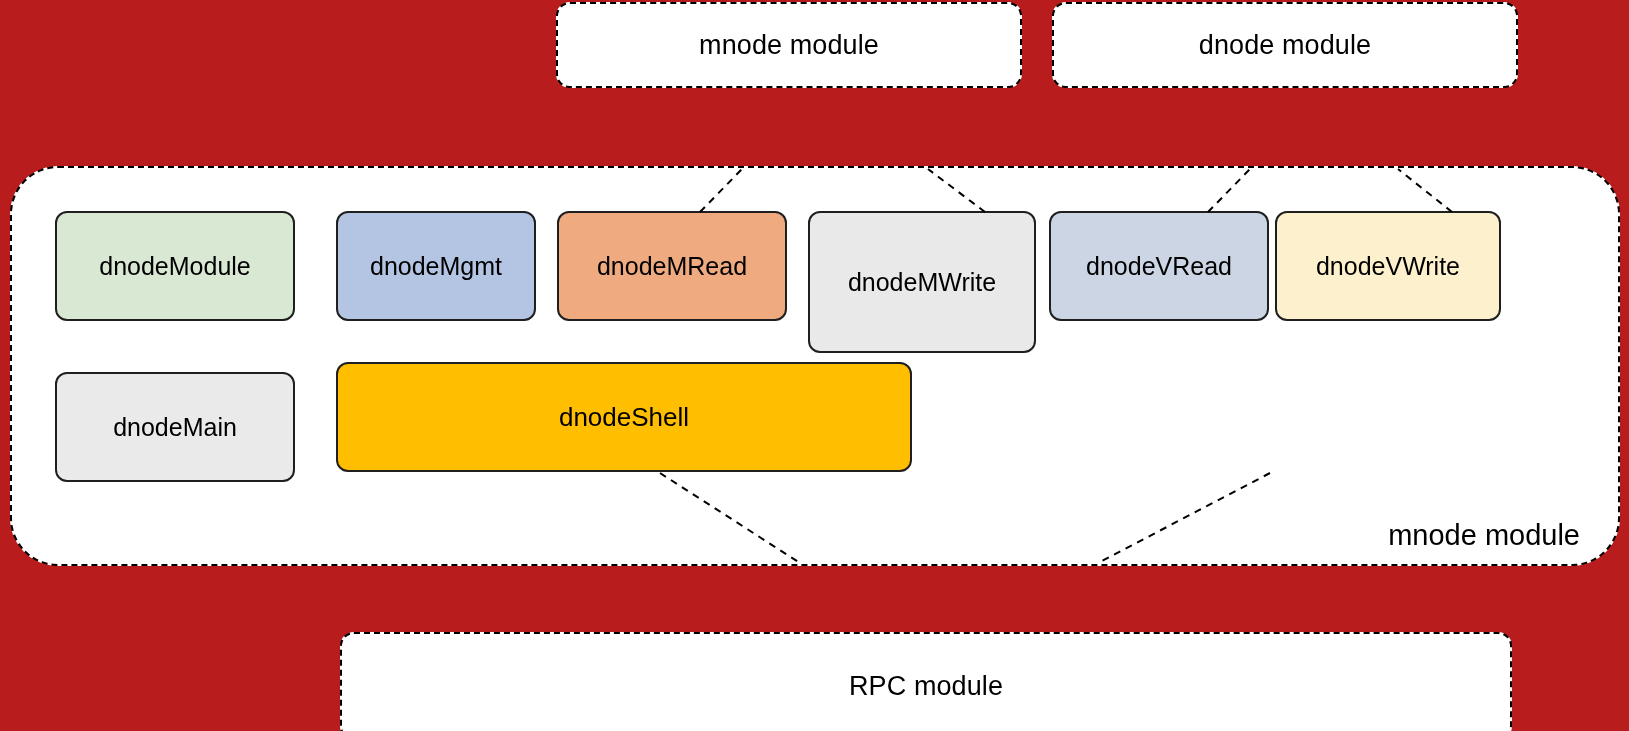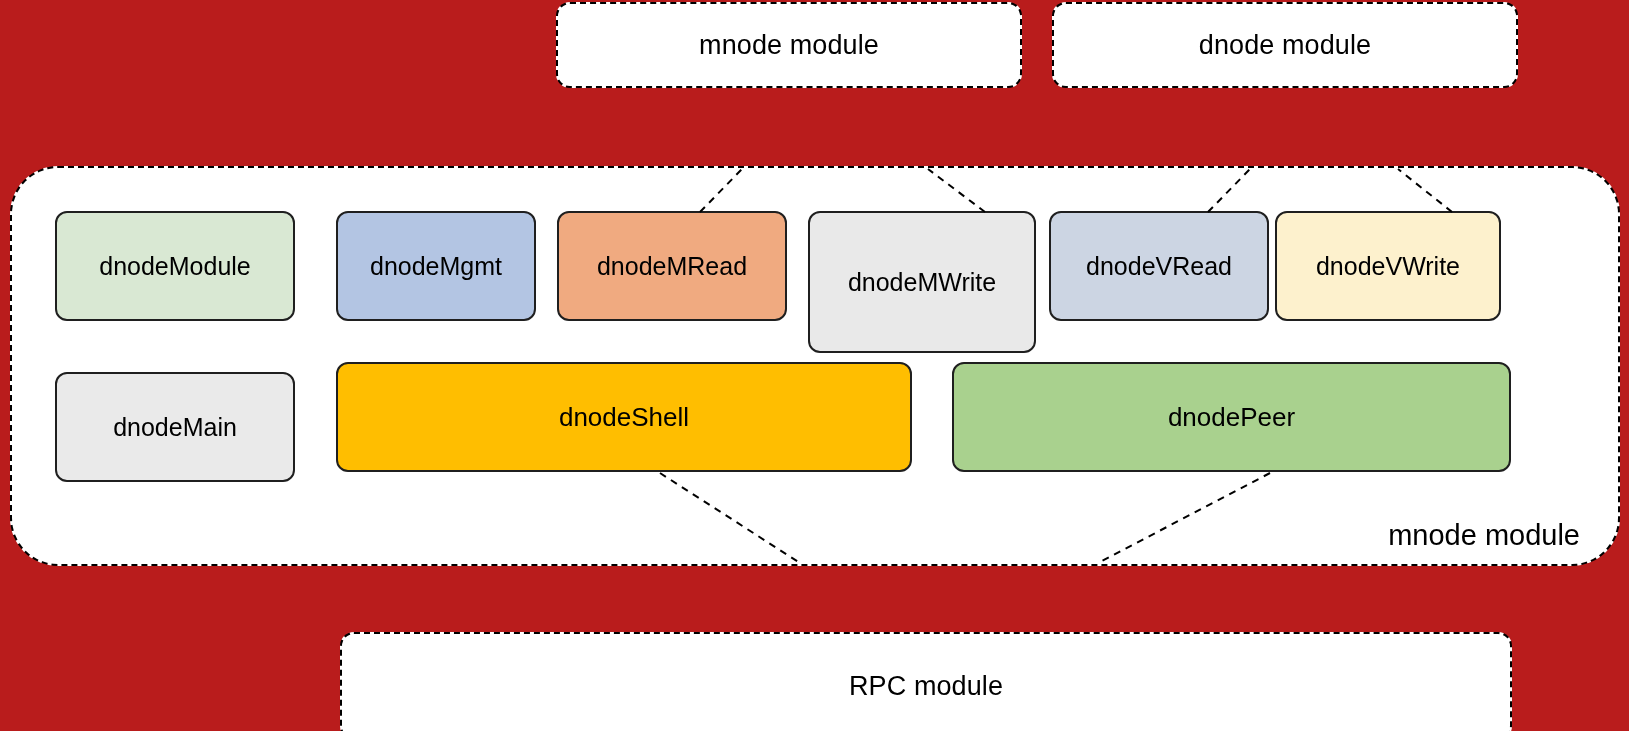--- a/index.html
+++ b/index.html
@@ -137,23 +137,20 @@
   <div class="node-box" id="dnode-vwrite-box">
     <span class="node-label">dnodeVWrite</span>
   </div>
 
   <div class="node-box" id="dnode-main-box">
     <span class="node-label">dnodeMain</span>
   </div>
   <div class="node-box big" id="dnode-shell-box">
     <span class="node-label">dnodeShell</span>
   </div>
-  <div class="node-box big" id="dnode-peer-box">
-    <span class="node-label">dnodePeer</span>
-  </div>
 
   <div class="module-box" id="rpc-module">
     <span class="module-label">RPC module</span>
   </div>
 
   <svg id="connectors" viewBox="0 0 1629 731">
     <g stroke="#000000" stroke-width="2" stroke-dasharray="7 6" fill="none">
       <line x1="700" y1="212" x2="742" y2="169"></line>
       <line x1="985" y1="212" x2="928" y2="169"></line>
       <line x1="1208" y1="212" x2="1250" y2="169"></line>

